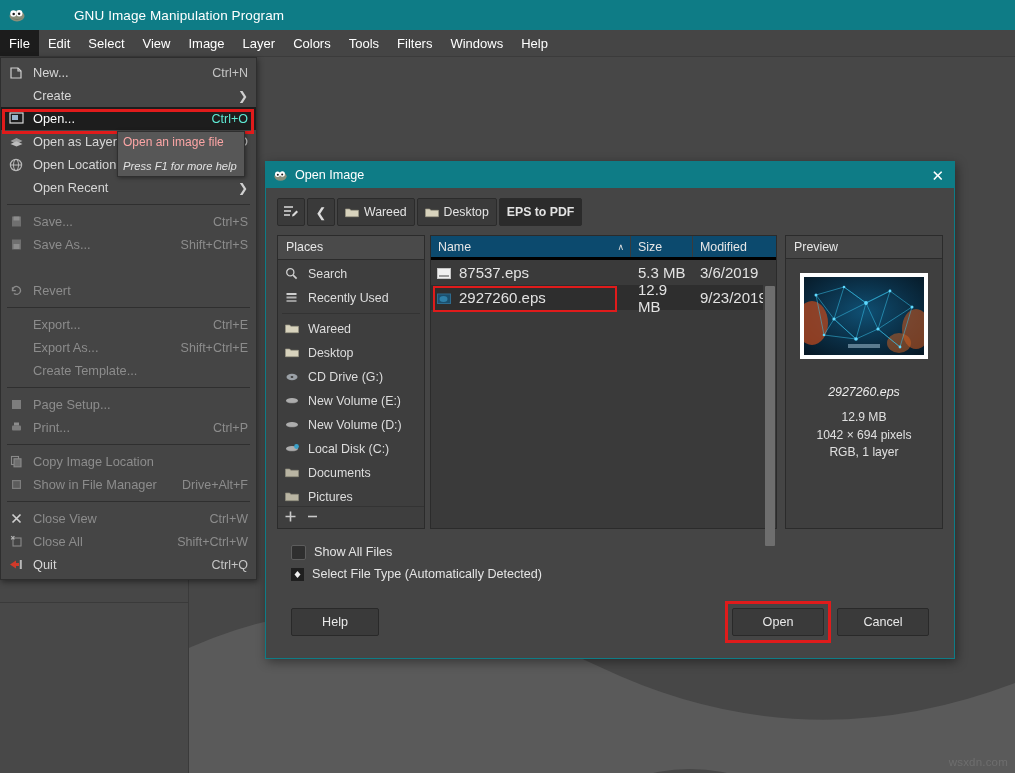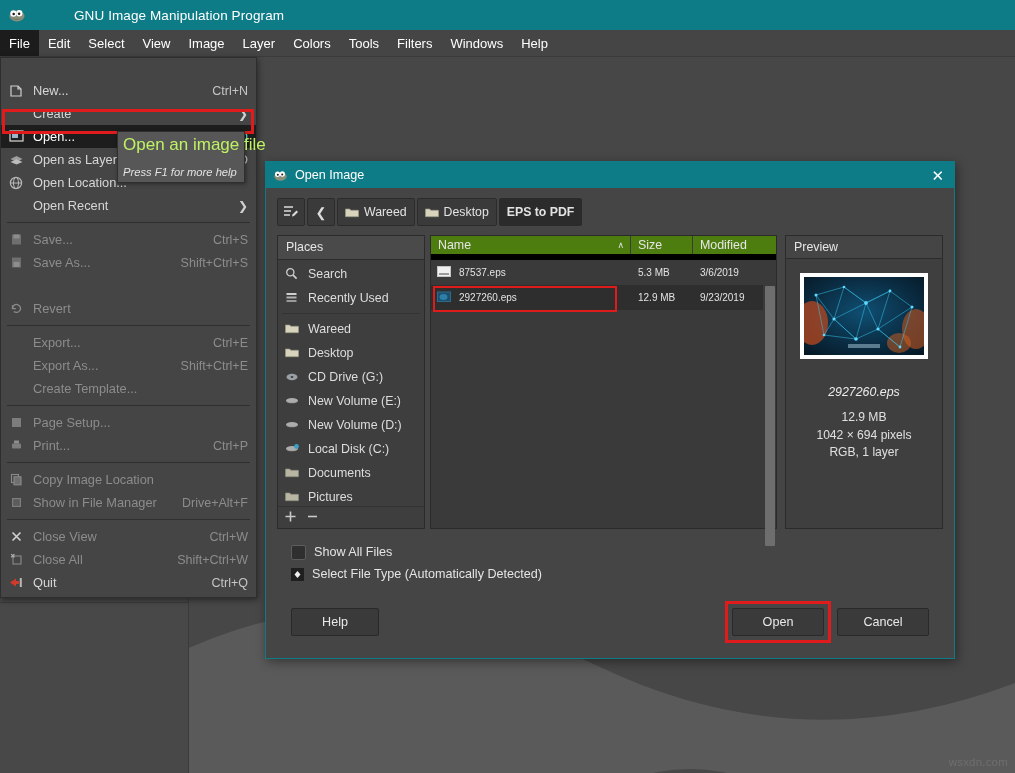--- a/index.html
+++ b/index.html
@@ -89,21 +89,21 @@
   }
 
   
   .filemenu {
     position: absolute;
     left: 0px; top: 57px;
     width: 257px;
     background: #454545;
     border: 1px solid #2e2e2e;
     box-sizing: border-box;
-    padding: 21px 0 3px 0;
+    padding: 3px 0 3px 0;
     box-shadow: 1px 2px 6px rgba(0,0,0,.45);
     z-index: 40;
   }
   .fm-item {
     position: relative;
     display: flex; align-items: center;
     height: 23px;
     padding: 0 8px 0 6px;
     color: #d6d6d6;
     font-size: 12.8px;
@@ -158,22 +158,22 @@
     left: 117px; top: 131px;
     width: 128px;
     background: #575757;
     border: 1px solid #2f2f2f;
     box-sizing: border-box;
     padding: 3px 5px 4px 5px;
     z-index: 50;
     box-shadow: 1px 1px 4px rgba(0,0,0,.4);
   }
   .tooltip .tt-main {
-    color: #bef264;
-    font-size: 17px;
+    color: #fca5a5;
+    font-size: 12px;
     white-space: nowrap;
   }
   .tooltip .tt-sub {
     color: #e2e2e2;
     font-size: 11.2px;
     font-style: italic;
     margin-top: 11px;
     white-space: nowrap;
   }
 
@@ -281,42 +281,42 @@
     margin-left: 5px;
     background: #3a3a3a;
     border: 1px solid #2b2b2b;
     box-sizing: border-box;
     position: relative;
     display: flex; flex-direction: column;
   }
   .fl-head {
     display: flex;
     height: 24px;
-    background: #4d7c0f;
-    border-bottom: 6px solid #000000;
+    background: #0c4a6e;
+    border-bottom: 3px solid #000000;
     box-sizing: border-box;
   }
   .fl-th {
     display: flex; align-items: center;
     color: #e6e6e6; font-size: 12.4px;
     padding-left: 7px;
     border-right: 1px solid #3b3b3b;
     box-sizing: border-box;
     cursor: default;
   }
   .fl-th.name { flex: 1 1 auto; justify-content: space-between; padding-right: 6px;}
   .fl-th.size { width: 62px; flex: 0 0 auto; }
   .fl-th.mod  { width: 83px; flex: 0 0 auto; border-right: none; }
   .sortcaret { font-size: 9px; color: #ddd; }
 
   .fl-rows { flex: 1 1 auto; position: relative; }
   .fl-row {
     display: flex; align-items: center;
     height: 25px;
-    color: #e2e2e2; font-size: 10px;
+    color: #e2e2e2; font-size: 15px;
     box-sizing: border-box;
     cursor: default;
   }
   .fl-row.selected { background: #2e2e2e; }
   .fl-c-name { flex: 1 1 auto; display: flex; align-items: center; padding-left: 6px; }
   .fl-c-name .ficon { width: 16px; height: 13px; margin-right: 6px; flex:0 0 auto; }
   .fl-c-size { width: 62px; flex: 0 0 auto; padding-left: 7px; box-sizing: border-box; }
   .fl-c-mod  { width: 83px; flex: 0 0 auto; padding-left: 7px; box-sizing: border-box; }
 
   .fl-scroll {

